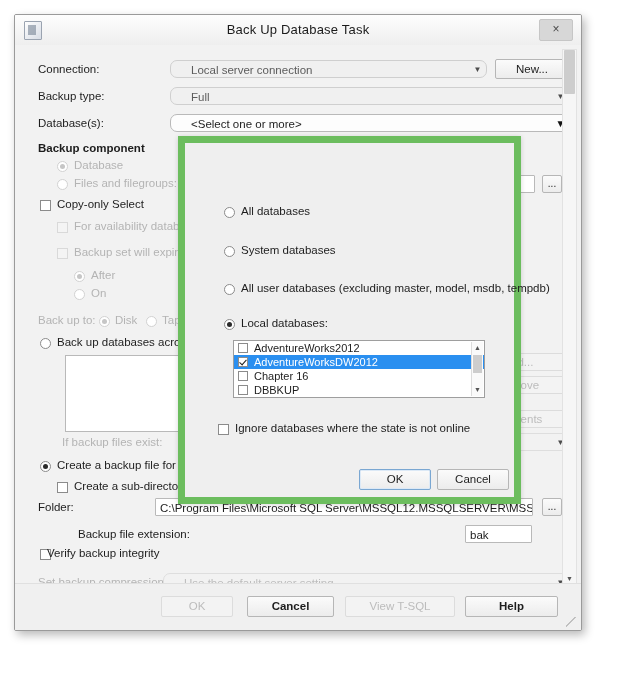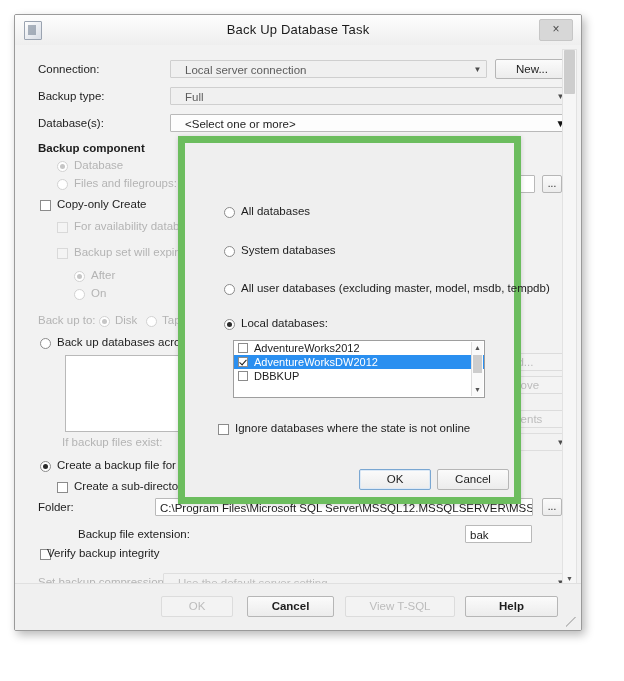--- a/index.html
+++ b/index.html
@@ -58,22 +58,22 @@
   .vscroll .arr.up{top:0;}
   .vscroll .arr.dn{bottom:0;}
 
   
   .lbl{position:absolute;font-size:11.5px;color:#1d1d1d;white-space:nowrap;}
   .lbl.dim{color:#b4b4b4;}
   .lbl.bold{font-weight:bold;}
 
   .combo{
     position:absolute;height:18px;background:#fdfdfd;
-    border:1px solid #b9b9b9;border-radius:1px;
-    font-size:11.5px;color:#1d1d1d;line-height:18px;padding-left:14px;
+    border:1px solid #b9b9b9;border-radius:7px;
+    font-size:11.5px;color:#1d1d1d;line-height:18px;padding-left:20px;
     box-sizing:border-box;white-space:nowrap;overflow:hidden;
   }
   .combo.grey{background:#f0f0f0;color:#5c5c5c;border-color:#cfcfcf;}
   .combo.disabled{background:#f2f2f2;color:#bdbdbd;border-color:#dedede;}
   .combo .cb-arrow{
     position:absolute;right:2px;top:3px;width:13px;height:12px;
     color:#4c4c4c;font-size:8px;text-align:center;line-height:12px;
   }
   .combo.strong .cb-arrow{color:#111;font-size:10px;}
 
@@ -182,21 +182,21 @@
       <div class="radio dis on" style="left:42px;top:116px;"></div>
       <div class="lbl dim" style="left:59px;top:114px;">Database</div>
 
       <div class="radio dis" style="left:42px;top:134px;"></div>
       <div class="lbl dim" style="left:59px;top:132px;">Files and filegroups:</div>
 
       <div class="txtbox" style="left:385px;top:130px;width:135px;"></div>
       <div class="btn small" style="left:527px;top:130px;width:20px;height:18px;line-height:16px;">...</div>
 
       <div class="check" style="left:25px;top:155px;"></div>
-      <div class="lbl" style="left:42px;top:153px;">Copy-only Create</div>
+      <div class="lbl" style="left:42px;top:153px;">Copy-only Select</div>
 
       <div class="check dis" style="left:42px;top:177px;"></div>
       <div class="lbl dim" style="left:59px;top:175px;">For availability databases, i</div>
 
       <div class="check dis" style="left:42px;top:203px;"></div>
       <div class="lbl dim" style="left:59px;top:201px;">Backup set will expire:</div>
 
       <div class="radio dis on" style="left:59px;top:226px;"></div>
       <div class="lbl dim" style="left:76px;top:224px;">After</div>
 
@@ -280,20 +280,24 @@
           <div class="lb-row">
             <span class="chk"></span>
             <span class="nm">AdventureWorks2012</span>
           </div>
           <div class="lb-row sel">
             <span class="chk on"></span>
             <span class="nm">AdventureWorksDW2012</span>
           </div>
           <div class="lb-row">
             <span class="chk"></span>
+            <span class="nm">Chapter 16</span>
+          </div>
+          <div class="lb-row">
+            <span class="chk"></span>
             <span class="nm">DBBKUP</span>
           </div>
           <div class="lb-scroll">
             <div class="a u">▲</div>
             <div class="th"></div>
             <div class="a d">▼</div>
           </div>
         </div>
 
         <div class="check" style="left:33px;top:281px;"></div>

